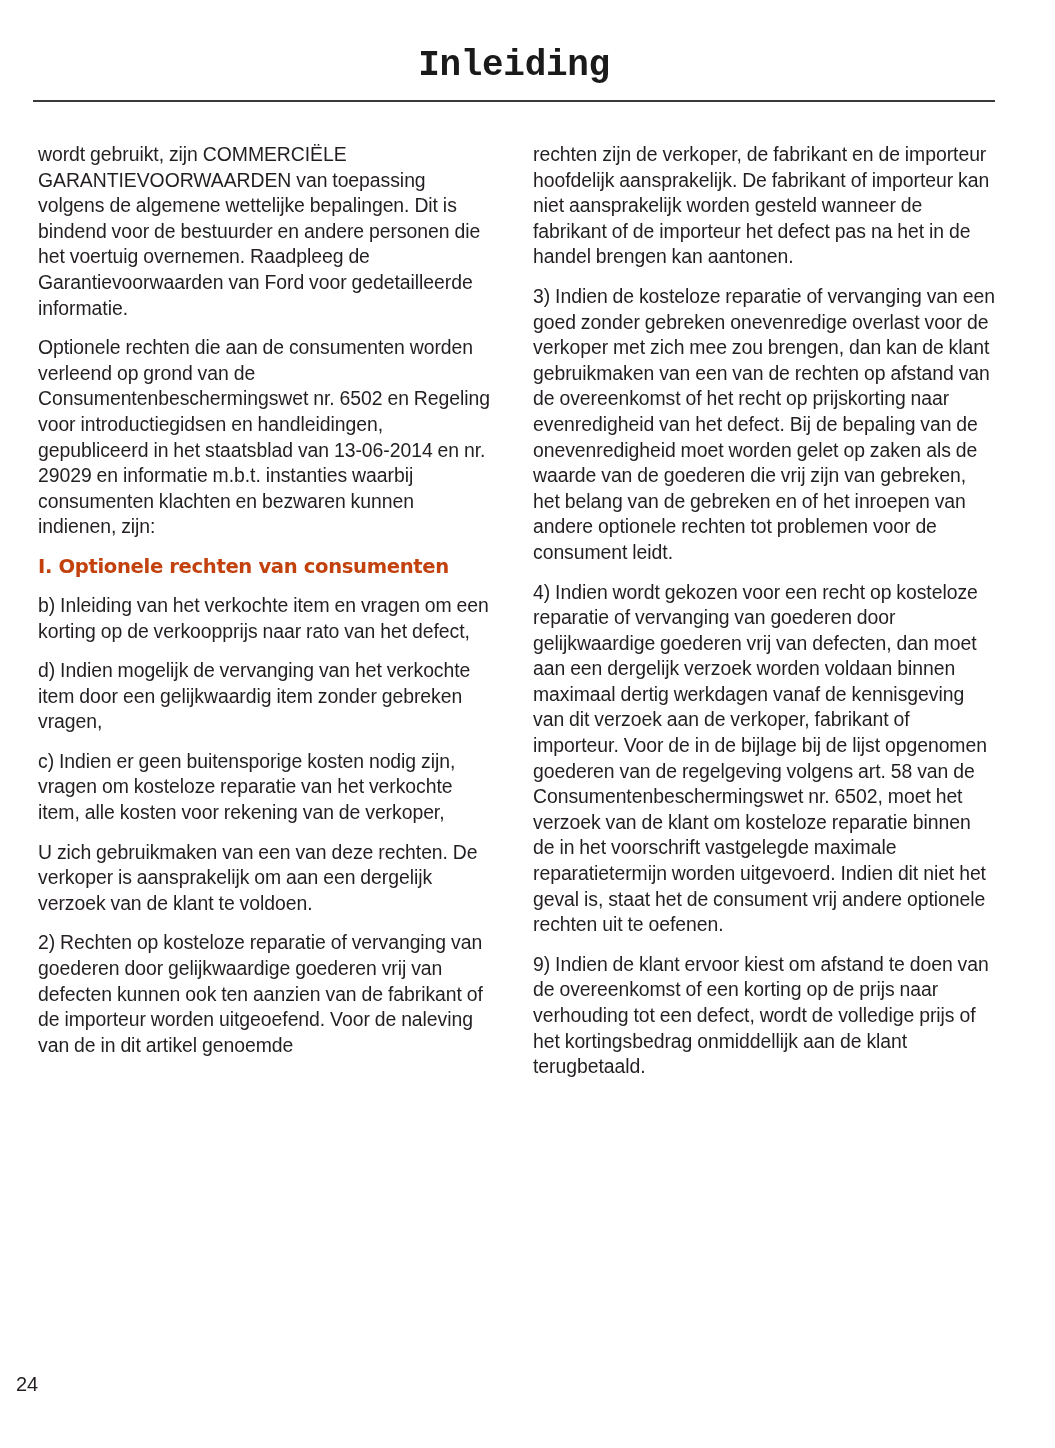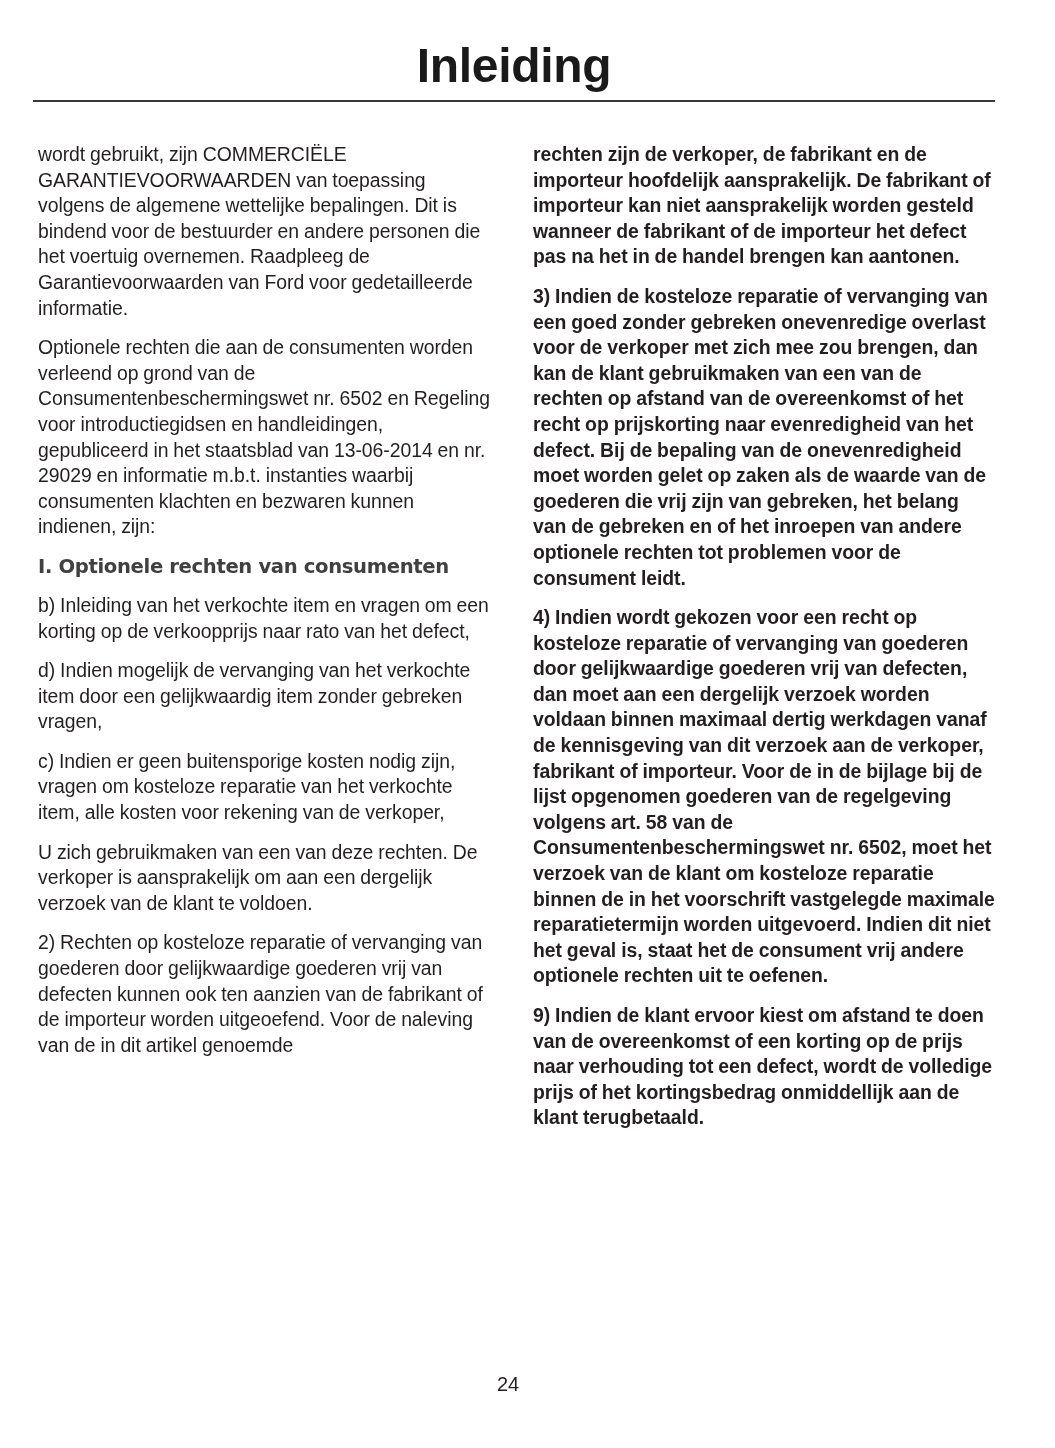--- a/index.html
+++ b/index.html
@@ -24,27 +24,27 @@
   
   .page-header {
     position: absolute;
     left: 33px;
     top: 44px;
     width: 962px;
     text-align: center;
   }
 
   .page-title {
-    font-size: 48px;
+    font-size: 36px;
     line-height: 44px;
     font-weight: 800;
     letter-spacing: -0.3px;
     color: #1a1a1a;
     margin: 0;
-    font-family: Liberation Sans, sans-serif;
+    font-family: Liberation Mono, monospace;
   }
 
   .header-rule {
     position: absolute;
     left: 33px;
     top: 100px;
     width: 962px;
     height: 2px;
     background: #3a3a3a;
   }
@@ -61,21 +61,20 @@
   }
 
   .column {
     width: 455px;
     flex: 0 0 455px;
   }
 
   .column.right {
     width: 462px;
     flex: 0 0 462px;
-    font-weight: bold;
   }
 
   p.body {
     margin: 0 0 14px 0;
     font-size: 19.4px;
     line-height: 25.6px;
     color: #231f20;
     text-align: left;
     word-spacing: -0.4px;
     letter-spacing: -0.05px;
@@ -85,31 +84,30 @@
   p.body:last-child {
     margin-bottom: 0;
   }
 
   h2.subhead {
     margin: 0 0 13px 0;
     font-size: 19.6px;
     line-height: 26px;
     font-weight: 800;
     letter-spacing: -0.35px;
-    color: #404040;
+    color: #c2410c;
     font-family: "DejaVu Sans", "Liberation Sans", sans-serif;
   }
 
   
   .page-footer {
     position: absolute;
-    left: 0;
+    left: 16px;
     top: 1372px;
     width: 1016px;
-    text-align: center;
   }
 
   .page-number {
     font-size: 20px;
     line-height: 24px;
     color: #231f20;
     margin: 0;
   }
 </style>
 </head>

